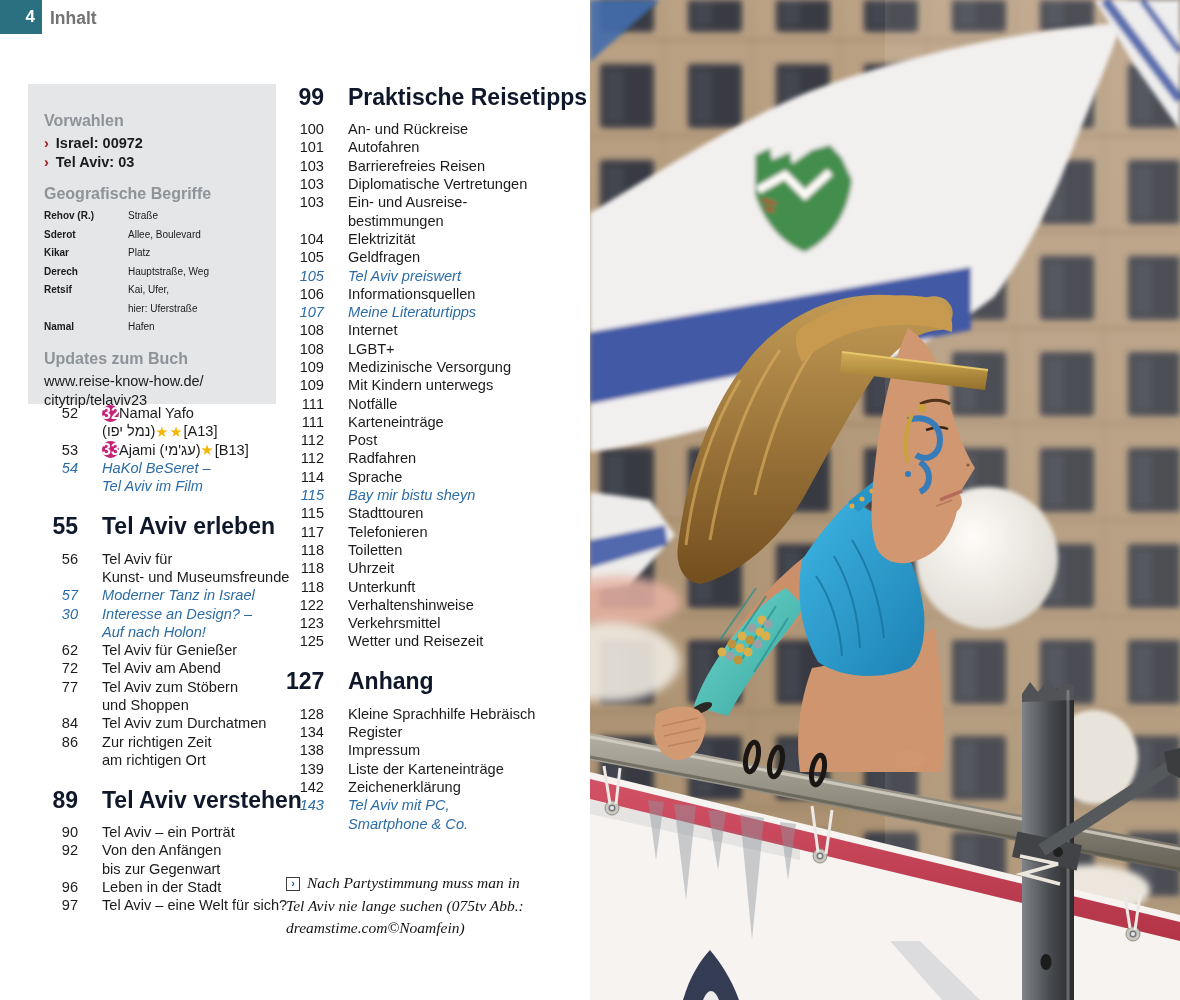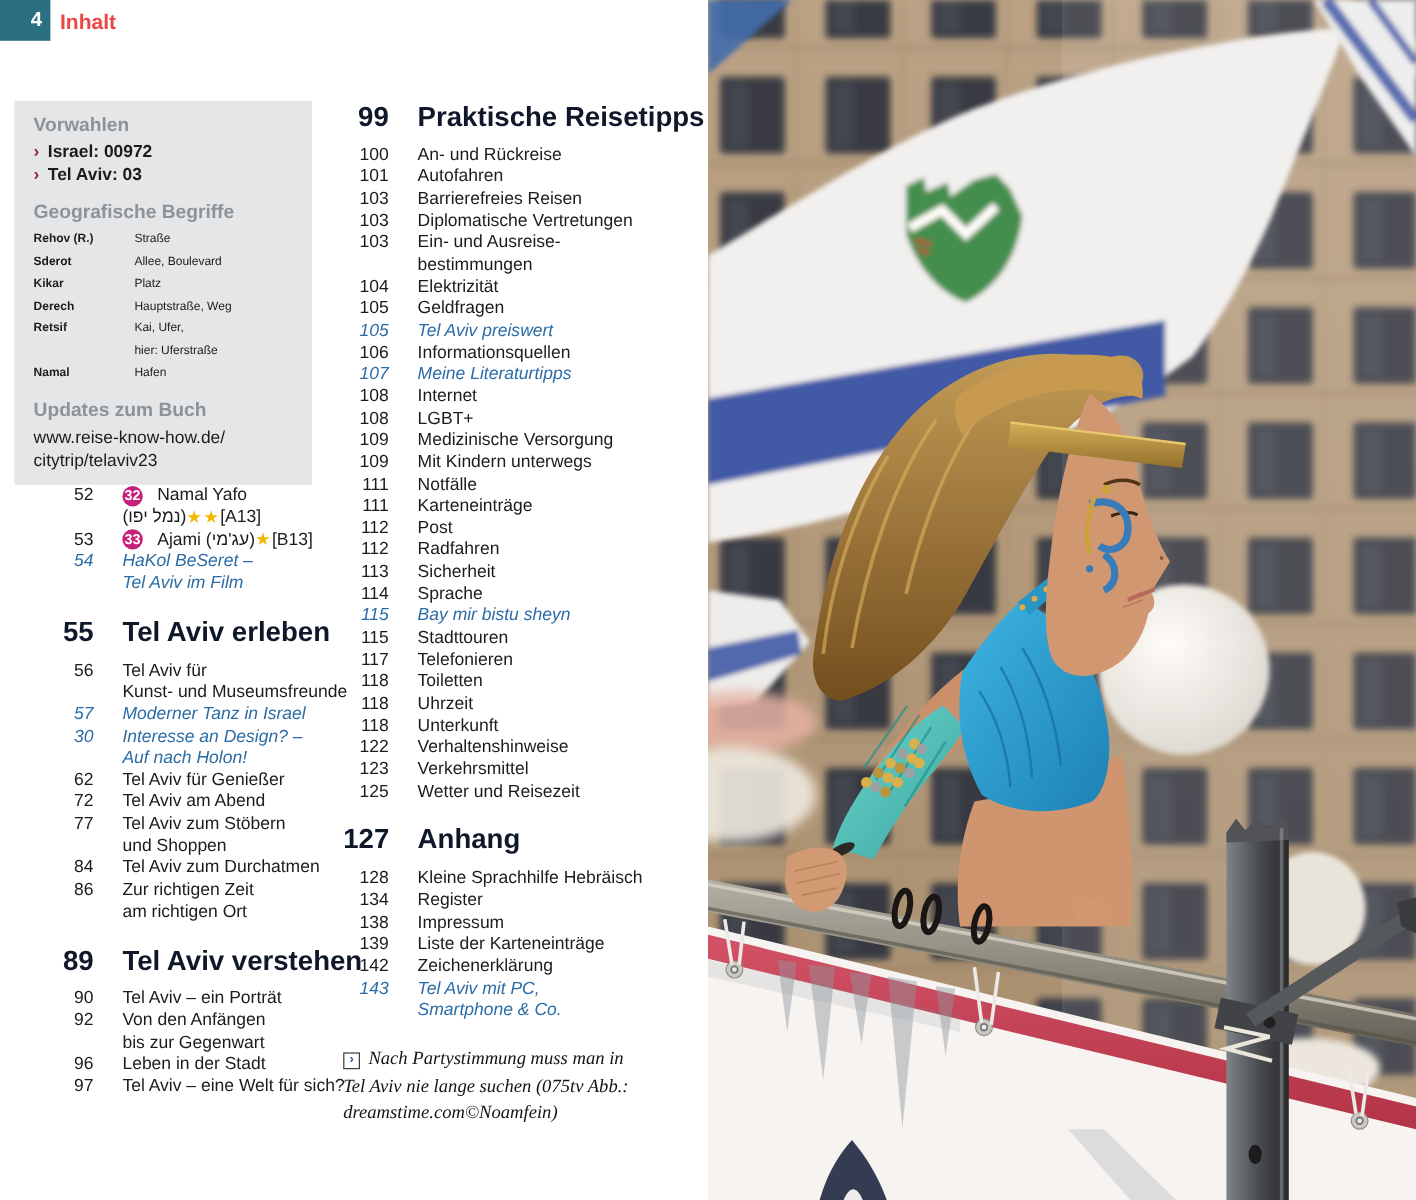--- a/index.html
+++ b/index.html
@@ -3,45 +3,45 @@
 <meta charset="utf-8">
 <style>
   html,body{margin:0;padding:0;background:#fff;}
   body{width:1180px;height:1000px;position:relative;overflow:hidden;
        font-family:"Liberation Sans","DejaVu Sans",sans-serif;color:#1b1b1b;}
 
   
   .hdr-box{position:absolute;left:0;top:0;width:42px;height:34px;background:#2b7080;
            color:#fff;font-weight:bold;font-size:17px;display:flex;align-items:center;
            justify-content:flex-end;padding-right:7px;box-sizing:border-box;}
-  .hdr-title{position:absolute;left:50px;top:8px;font-size:17.5px;font-weight:bold;color:#ef4444;}
+  .hdr-title{position:absolute;left:50px;top:8px;font-size:17.5px;font-weight:bold;color:#737373;}
 
   
-  .info-box{position:absolute;left:12px;top:84px;width:248px;height:320px;background:#e4e6e8;
-            padding:12px 16px;box-sizing:border-box;}
+  .info-box{position:absolute;left:28px;top:84px;width:248px;height:320px;background:#e4e6e8;
+            padding:28px 16px;box-sizing:border-box;}
   .info-heading{color:#8e9397;font-weight:bold;font-size:16px;margin:13px 0 4px 0;line-height:18px;}
   .info-heading:first-child{margin-top:0;}
   .info-item{font-size:14.5px;font-weight:bold;line-height:19px;display:flex;align-items:baseline;}
   .chev{color:#a31c26;margin-right:7px;font-weight:bold;}
   .def-row{display:flex;font-size:10px;line-height:18.5px;}
   .def-term{width:84px;font-weight:bold;flex:none;}
   .info-line{font-size:14.5px;line-height:19px;}
 
   
   .toc-col{position:absolute;}
   #toc-left{left:40px;top:404px;width:252px;}
   #toc-right{left:286px;top:82px;width:300px;}
   .toc-row{display:flex;align-items:center;height:18.3px;font-size:14.6px;}
   .toc-num{width:38px;text-align:right;flex:none;}
   .toc-text{margin-left:24px;white-space:nowrap;display:flex;align-items:center;}
   .row-blue{color:#2c6ca6;font-style:italic;}
   .row-heading{height:30px;font-size:23px;font-weight:bold;color:#0f172a;}
   .sp{height:16px;} .sps{height:8px;}
   .badge{display:inline-block;width:17px;height:17px;border-radius:50%;background:#c52178;color:#fff;
-         font-size:12px;font-weight:bold;text-align:center;line-height:17px;margin-right:12px;
+         font-size:16px;font-weight:bold;text-align:center;line-height:17px;margin-right:0;
          font-style:normal;flex:none;}
   .star{color:#f2b705;letter-spacing:1px;}
 
   
   .caption{position:absolute;left:286px;top:872px;width:284px;
            font-family:"Liberation Serif","DejaVu Serif",serif;font-style:italic;
            font-size:15.5px;line-height:22.5px;color:#141414;}
   .cap-marker{display:inline-block;width:12px;height:12px;border:1.5px solid #3b3b3b;color:#2c52a0;
               font-weight:bold;font-size:11px;line-height:11px;text-align:center;font-style:normal;
               font-family:"Liberation Sans",sans-serif;margin-right:7px;vertical-align:1px;}
@@ -371,26 +371,20 @@
     <div class="toc-row">
       <span class="toc-num">112</span>
       <span class="toc-text">
         <span>Post</span>
       </span>
     </div>
     <div class="toc-row">
       <span class="toc-num">112</span>
       <span class="toc-text">
         <span>Radfahren</span>
-      </span>
-    </div>
-    <div class="toc-row">
-      <span class="toc-num">113</span>
-      <span class="toc-text">
-        <span>Sicherheit</span>
       </span>
     </div>
     <div class="toc-row">
       <span class="toc-num">114</span>
       <span class="toc-text">
         <span>Sprache</span>
       </span>
     </div>
     <div class="toc-row row-blue">
       <span class="toc-num">115</span>

